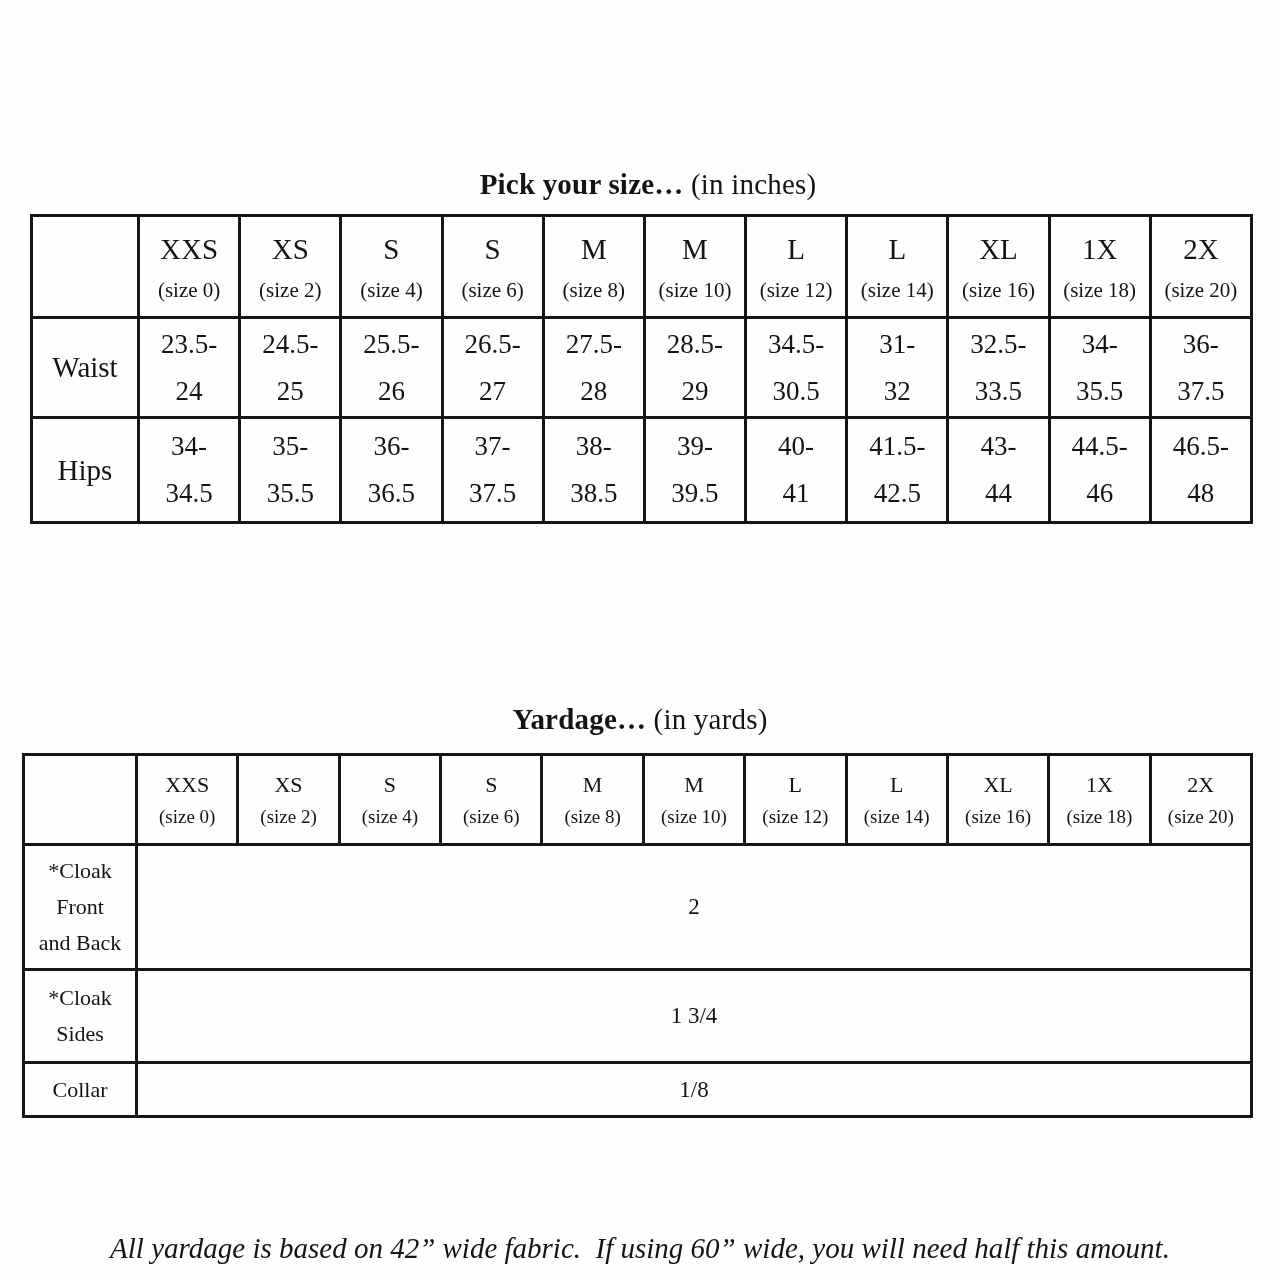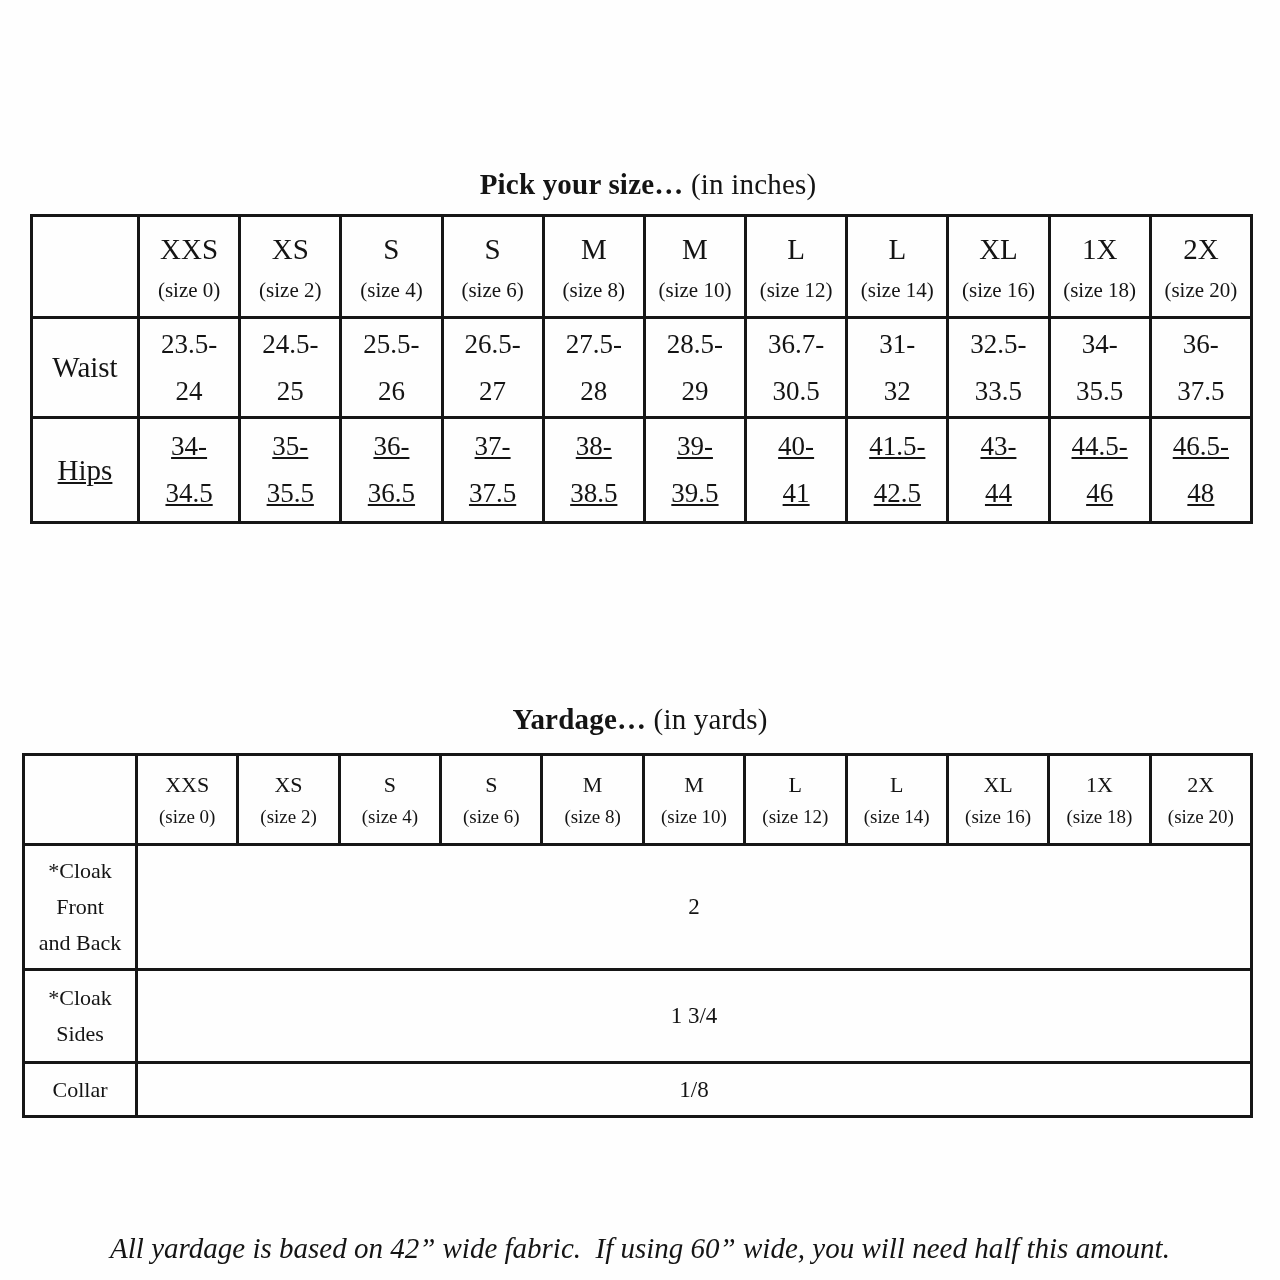--- a/index.html
+++ b/index.html
@@ -123,32 +123,32 @@
           <td class="val">24.5-
 25</td>
           <td class="val">25.5-
 26</td>
           <td class="val">26.5-
 27</td>
           <td class="val">27.5-
 28</td>
           <td class="val">28.5-
 29</td>
-          <td class="val">36.7-
+          <td class="val">34.5-
 30.5</td>
           <td class="val">31-
 32</td>
           <td class="val">32.5-
 33.5</td>
           <td class="val">34-
 35.5</td>
           <td class="val">36-
 37.5</td>
         </tr>
-        <tr style="height: 105px; text-decoration: underline;">
+        <tr style="height: 105px;">
           <td class="row-label">Hips</td>
           <td class="val">34-
 34.5</td>
           <td class="val">35-
 35.5</td>
           <td class="val">36-
 36.5</td>
           <td class="val">37-
 37.5</td>
           <td class="val">38-

